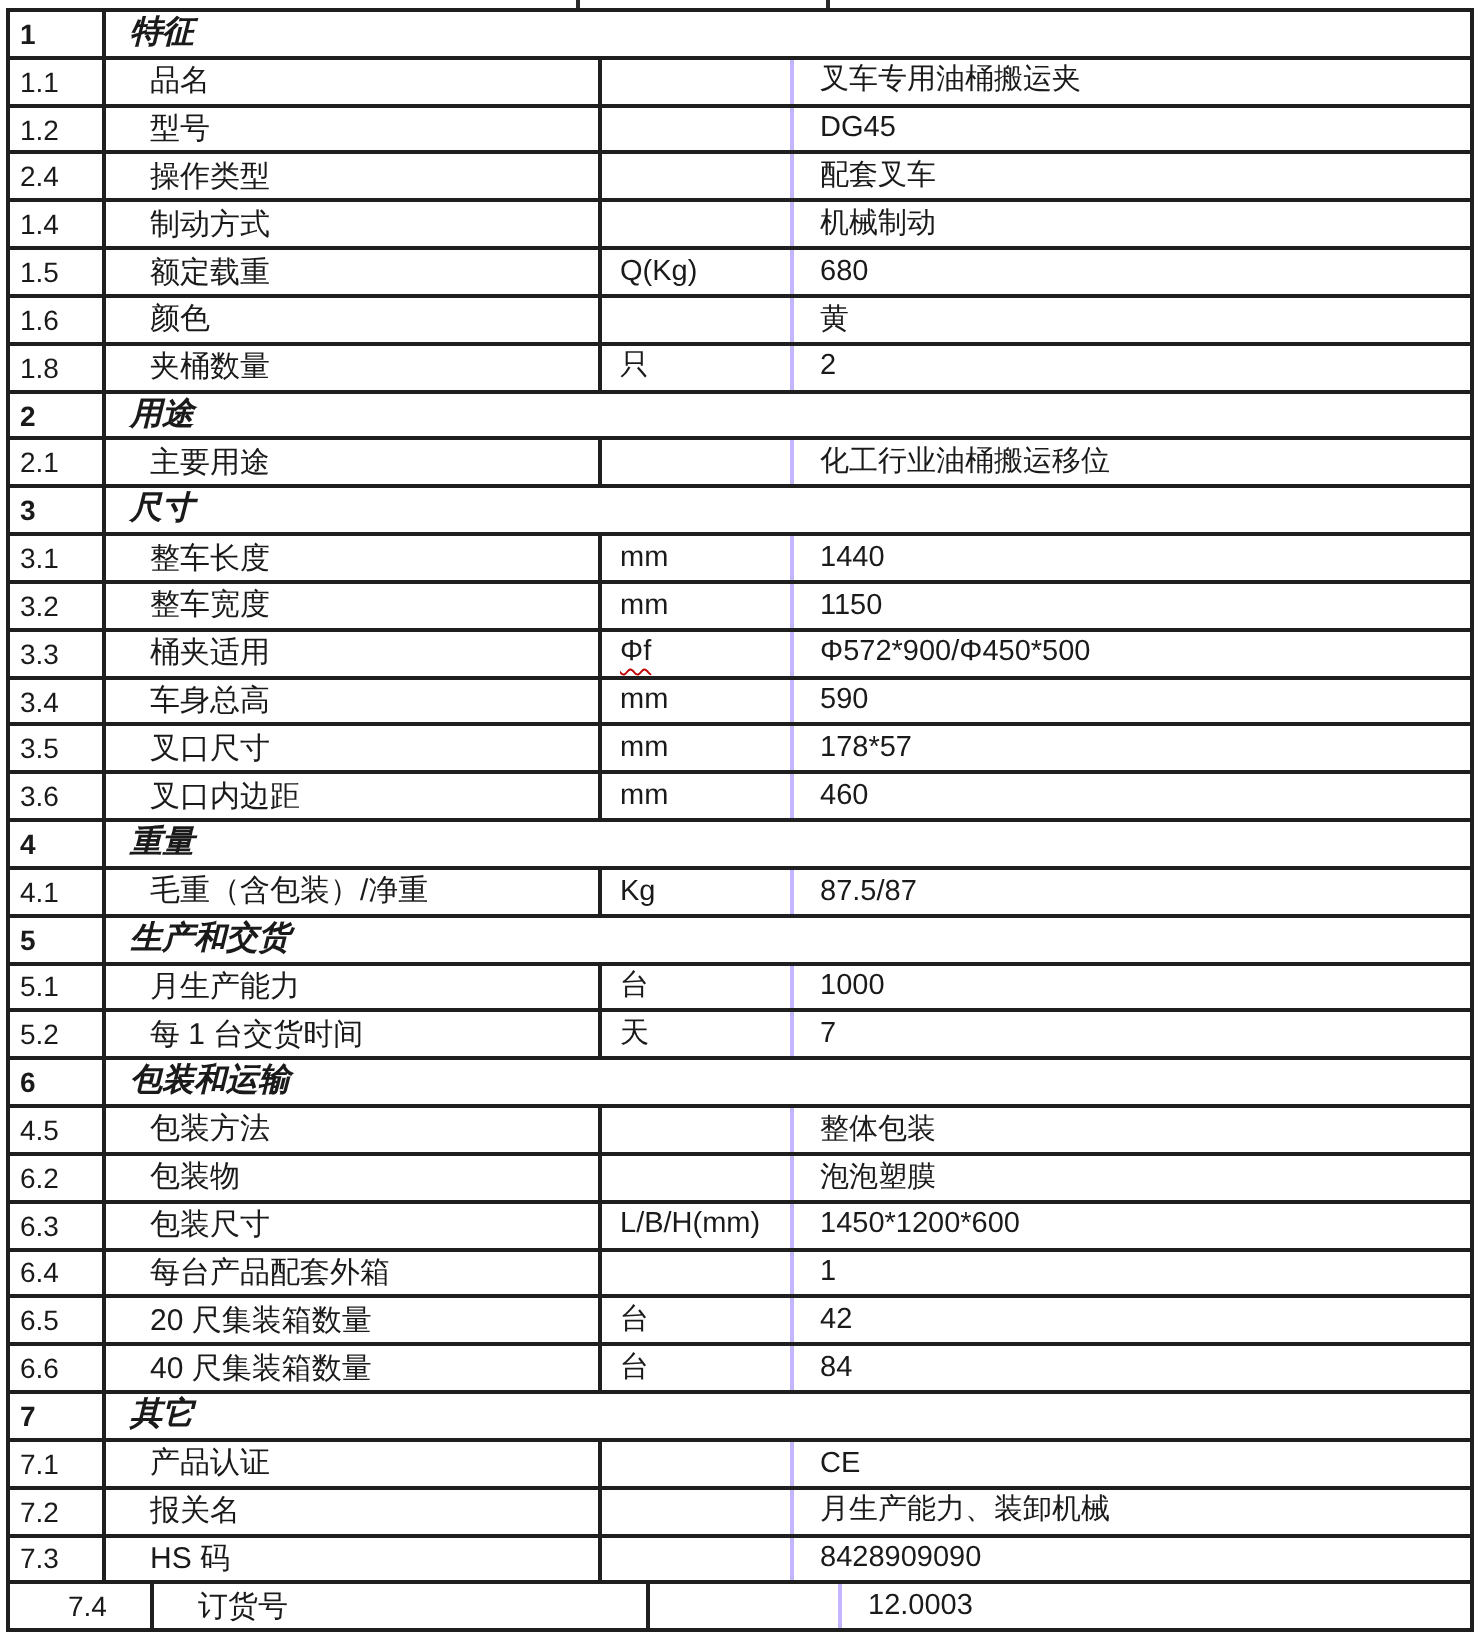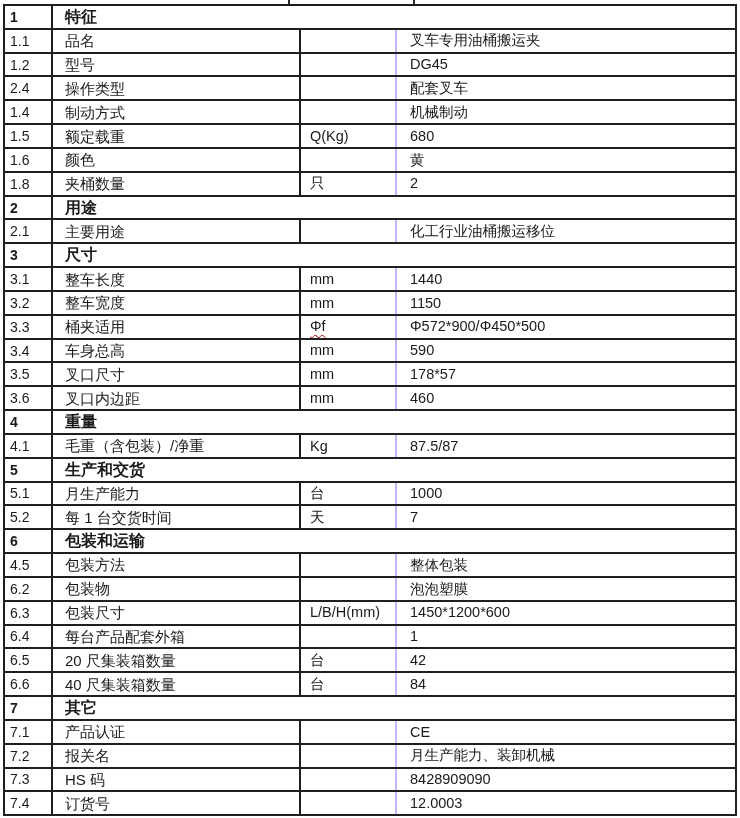--- a/index.html
+++ b/index.html
@@ -37,55 +37,56 @@
   }
   .row {
     flex: 1 1 0;
     min-height: 0;
     display: flex;
     align-items: stretch;
     border-bottom: 2px solid #1f1f1f;
     font-size: 15px;
     line-height: 1;
   }
-  .row:last-child { border-bottom: none; }
+  .row:last-child { border-bottom: none; margin-left: 24px; }
   .cell {
     box-sizing: border-box;
     display: flex;
     align-items: center;
     overflow: hidden;
     white-space: nowrap;
   }
   .c-num {
     width: 48px;
     border-right: 2px solid #1f1f1f;
     padding-left: 5px;
     font-size: 14px;
   }
   .c-label {
     width: 248px;
     border-right: 2px solid #1f1f1f;
-    padding-left: 12px;
+    padding-left: 22px;
   }
   .c-unit {
     width: 96px;
     border-right: 2px solid #c4b5fd;
     padding-left: 9px;
     font-size: 14.5px;
   }
   .c-value {
     flex: 1;
     padding-left: 13px;
     font-size: 14.5px;
   }
   .c-title {
     flex: 1;
     padding-left: 12px;
     font-weight: bold;
     font-size: 16px;
+    font-style: italic;
   }
   .section .c-num { font-weight: bold; }
   .squiggle {
     text-decoration-line: underline;
     text-decoration-style: wavy;
     text-decoration-color: #c00000;
     text-decoration-thickness: 1px;
     text-underline-offset: 3px;
   }
 </style>

